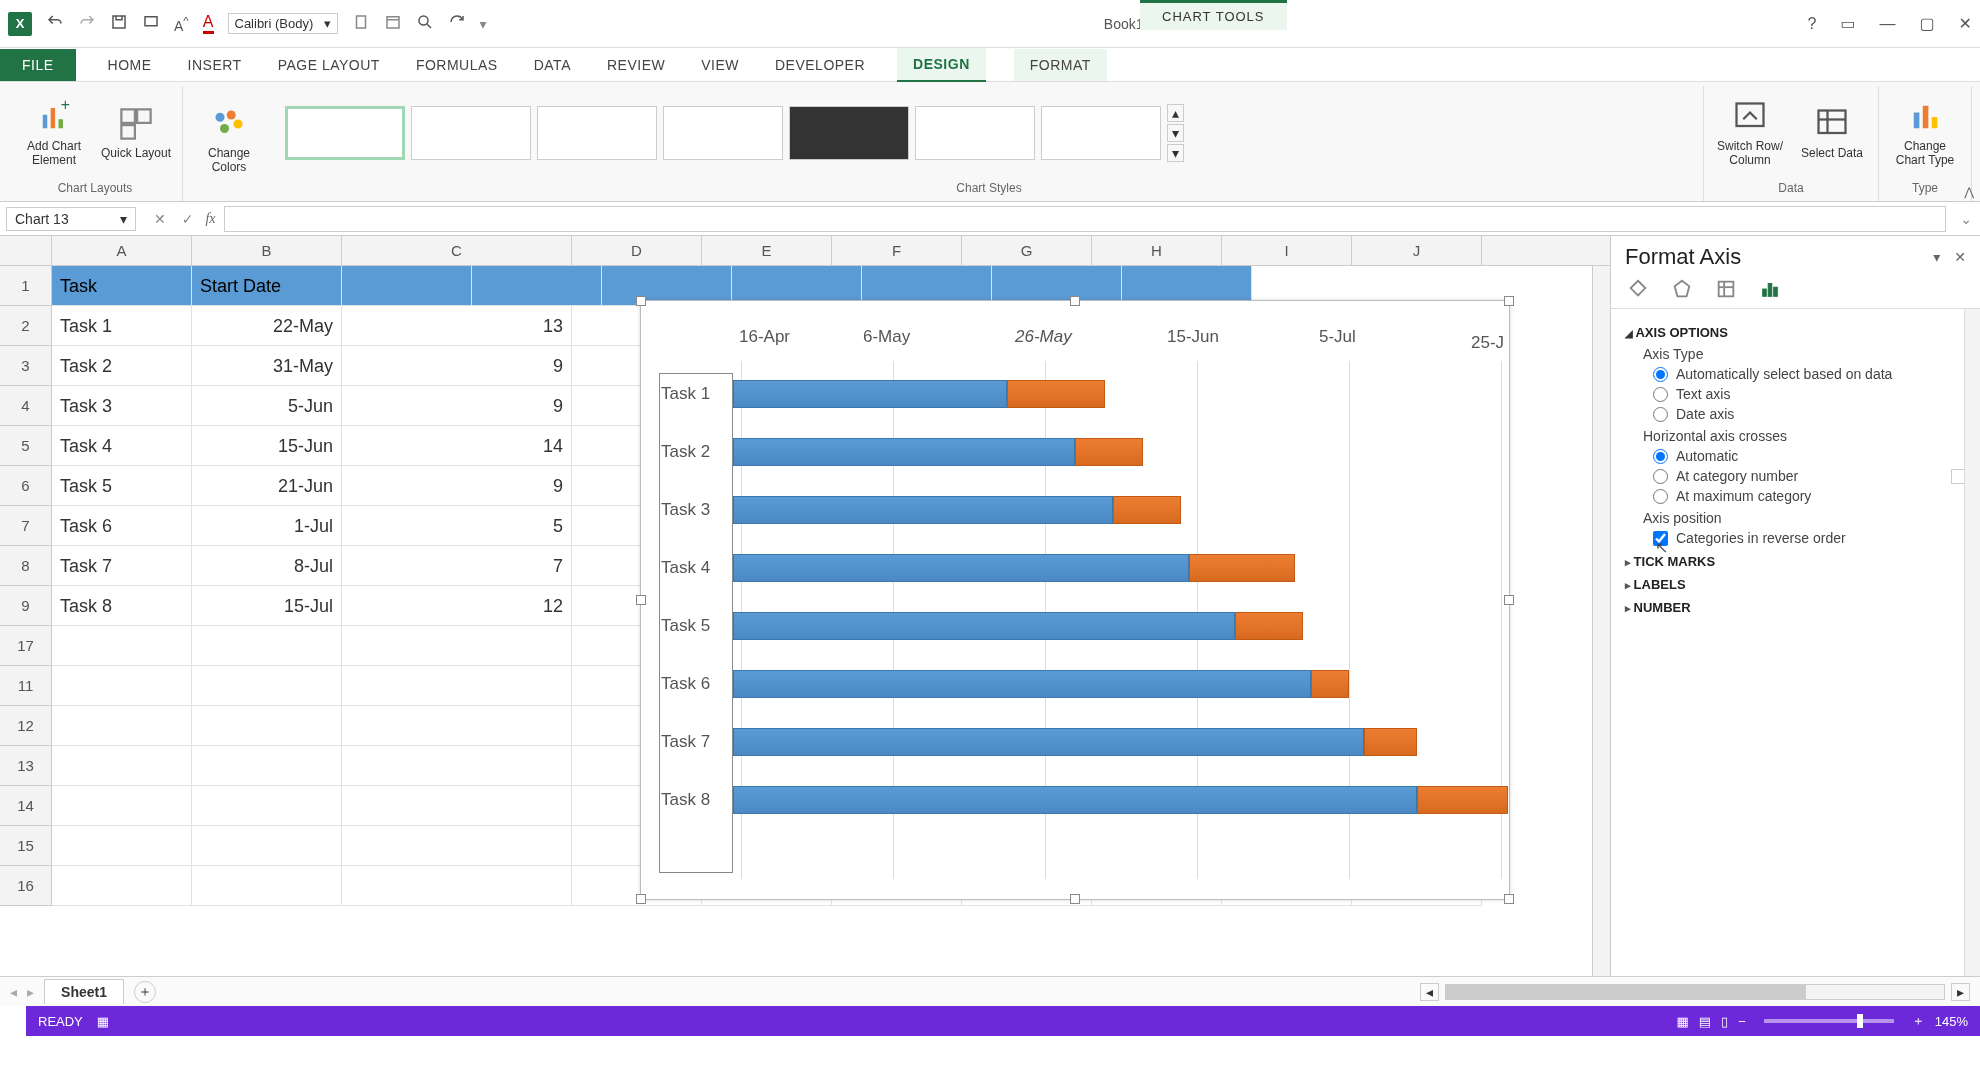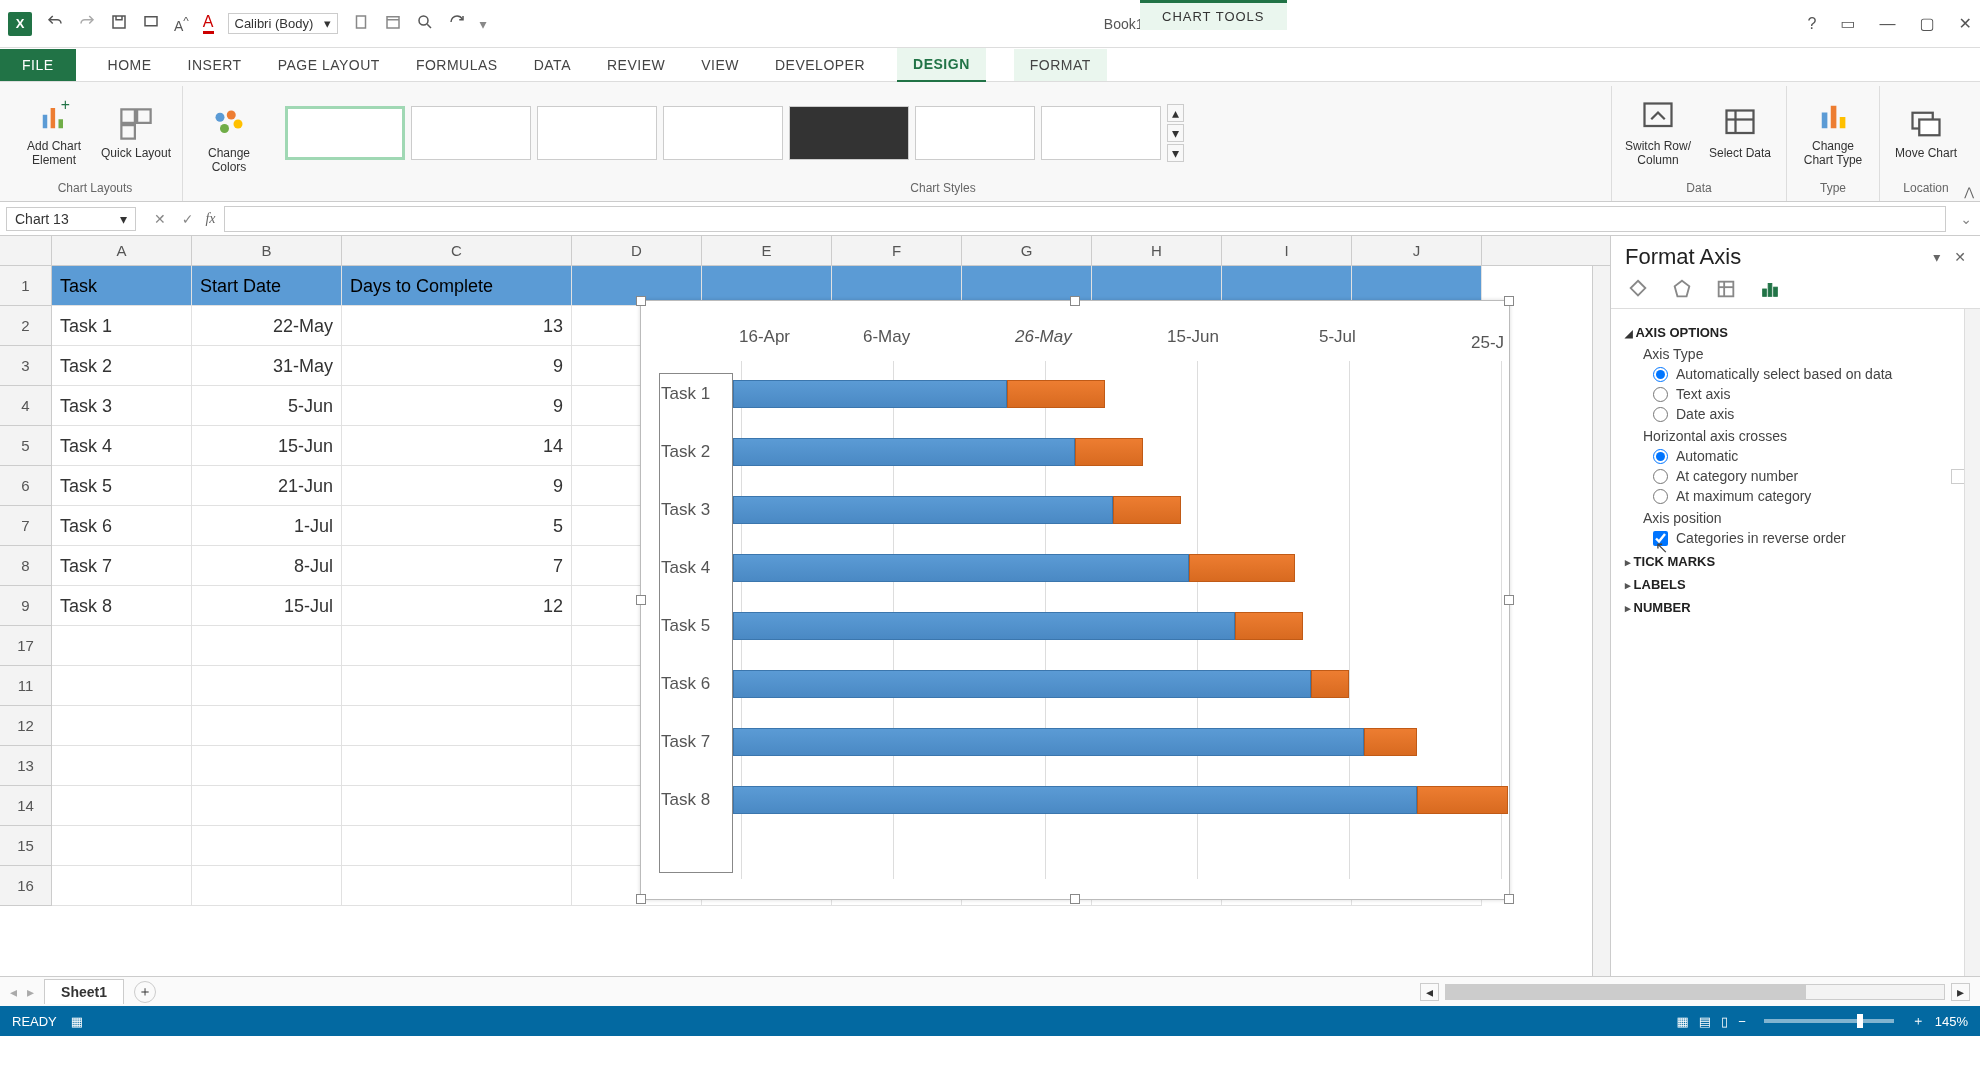--- a/index.html
+++ b/index.html
@@ -92,21 +92,21 @@
 
 
 .sheet-tabs { height: 30px; border-top: 1px solid #ccc; display: flex; align-items: center; padding: 0 10px; gap: 10px; background: #fafafa; }
 .sheet-tab { padding: 4px 16px; border: 1px solid #ccc; border-bottom: none; background: #fff; font-weight: 600; font-size: 14px; }
 .add-sheet { width: 22px; height: 22px; border: 1px solid #ccc; border-radius: 50%; display: flex; align-items: center; justify-content: center; cursor: pointer; }
 .hscroll-stub { flex: 1; display: flex; justify-content: flex-end; align-items: center; gap: 6px; }
 .hscroll-stub .track { width: 500px; height: 16px; border: 1px solid #ccc; background: #f3f3f3; position: relative; }
 .hscroll-stub .thumb { position: absolute; left: 0; top: 0; bottom: 0; width: 360px; background: #ccc; }
 
 
-.statusbar { height: 30px; background: #0369a1; color: #fff; display: flex; align-items: center; padding: 0 12px; font-size: 13px; }
+.statusbar { height: 30px; background: #6d28d9; color: #fff; display: flex; align-items: center; padding: 0 12px; font-size: 13px; margin-left: 26px; }
 .statusbar .spacer { flex: 1; }
 .statusbar .view-btns { display: flex; gap: 10px; align-items: center; }
 .zoom-slider { width: 130px; height: 4px; background: rgba(255,255,255,0.5); position: relative; margin: 0 8px; }
 .zoom-slider .knob { position: absolute; top: -5px; left: 72%; width: 6px; height: 14px; background: #fff; }
 
 .scrollbar-v { position: absolute; right: 0; top: 30px; bottom: 0; width: 18px; background: #f3f3f3; border-left: 1px solid #ccc; }
 </style>
 </head>
 <body>
 
@@ -275,34 +275,20 @@
               <rect x="14" y="6" width="5" height="20" fill="#ed7d31"></rect>
               <rect x="22" y="16" width="5" height="10" fill="#ffc000"></rect>
             </svg>
           </div>
         <span>Change Chart Type</span>
       </div>
     </div>
     <div class="label">Type</div>
   </div>
 
-  <div class="ribbon-group" style="border-right:none;">
-    <div class="body">
-      <div class="big-btn">
-        <div class="ico">
-            <svg viewBox="0 0 32 32" fill="none" stroke="#555" stroke-width="2">
-              <rect x="4" y="6" width="18" height="14"></rect>
-              <rect x="10" y="12" width="18" height="14" fill="#fff"></rect>
-            </svg>
-          </div>
-        <span>Move Chart</span>
-      </div>
-    </div>
-    <div class="label">Location</div>
-  </div>
   <span class="collapse-caret">⋀</span>
 </div>
 
 <div class="formula-row">
   <div class="namebox">
     <span>Chart 13</span>
     <span>▾</span>
   </div>
   <div class="fx-btns">
     <span>✕</span>
@@ -327,21 +313,20 @@
           <div class="colh" style="width:130px">G</div>
           <div class="colh" style="width:130px">H</div>
           <div class="colh" style="width:130px">I</div>
           <div class="colh" style="width:130px">J</div>
         </div>
         <div class="rows">
           <div class="row header-row">
             <div class="rowh">1</div>
             <div class="cell" style="width:140px">Task</div>
             <div class="cell" style="width:150px">Start Date</div>
-            <div class="cell" style="width:230px">Days to Complete</div>
             <div class="cell" style="width:130px"></div>
             <div class="cell" style="width:130px"></div>
             <div class="cell" style="width:130px"></div>
             <div class="cell" style="width:130px"></div>
             <div class="cell" style="width:130px"></div>
             <div class="cell" style="width:130px"></div>
             <div class="cell" style="width:130px"></div>
           </div>
           <div class="row ">
             <div class="rowh">2</div>

